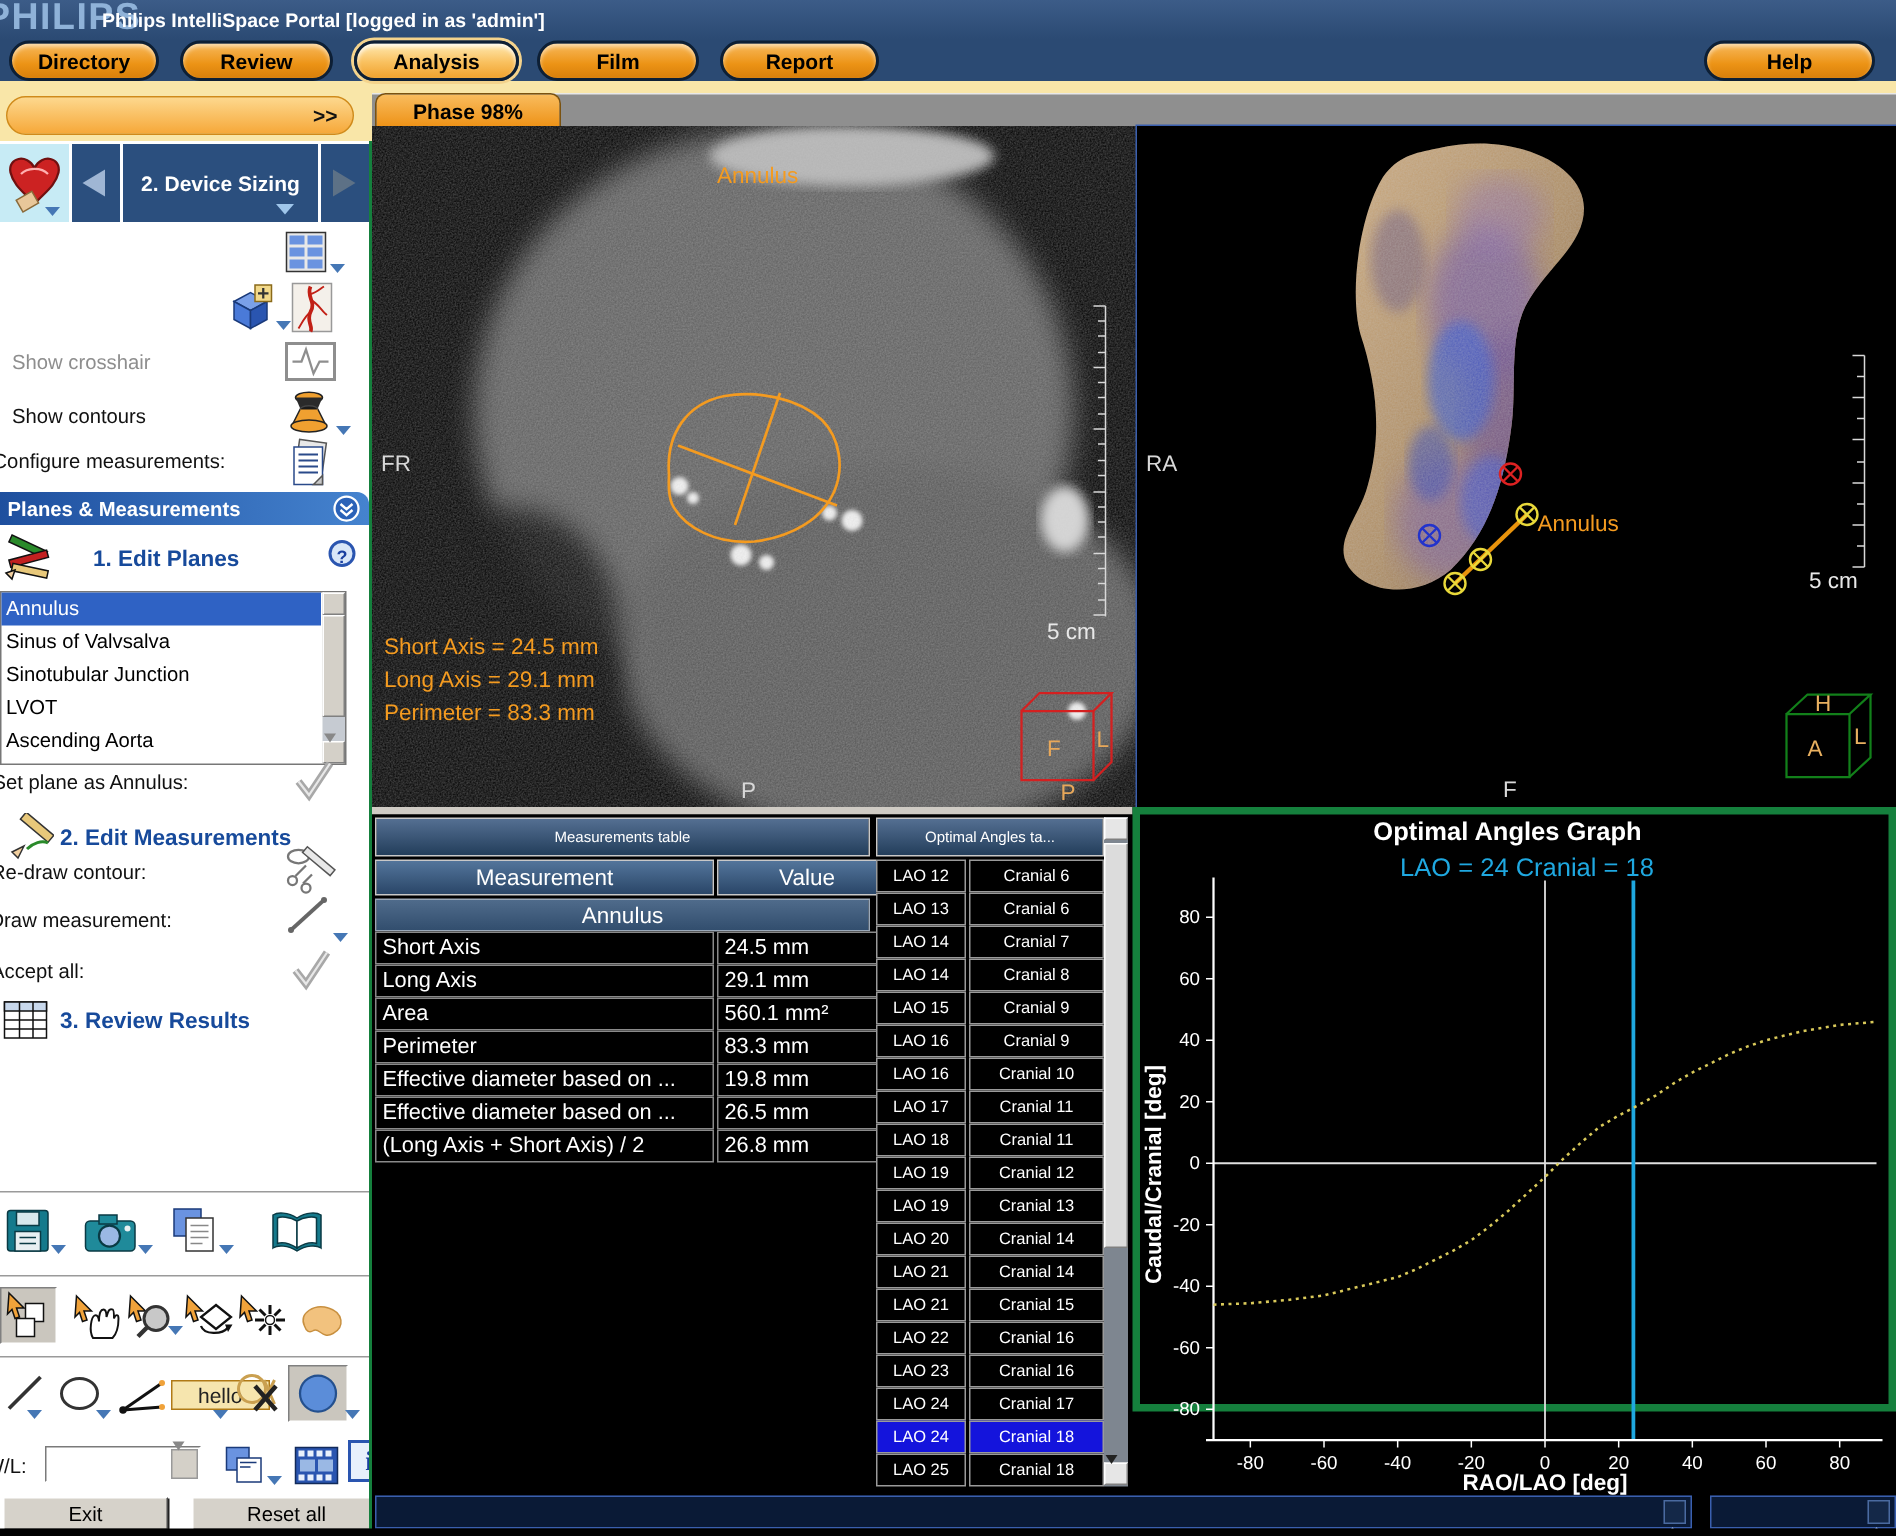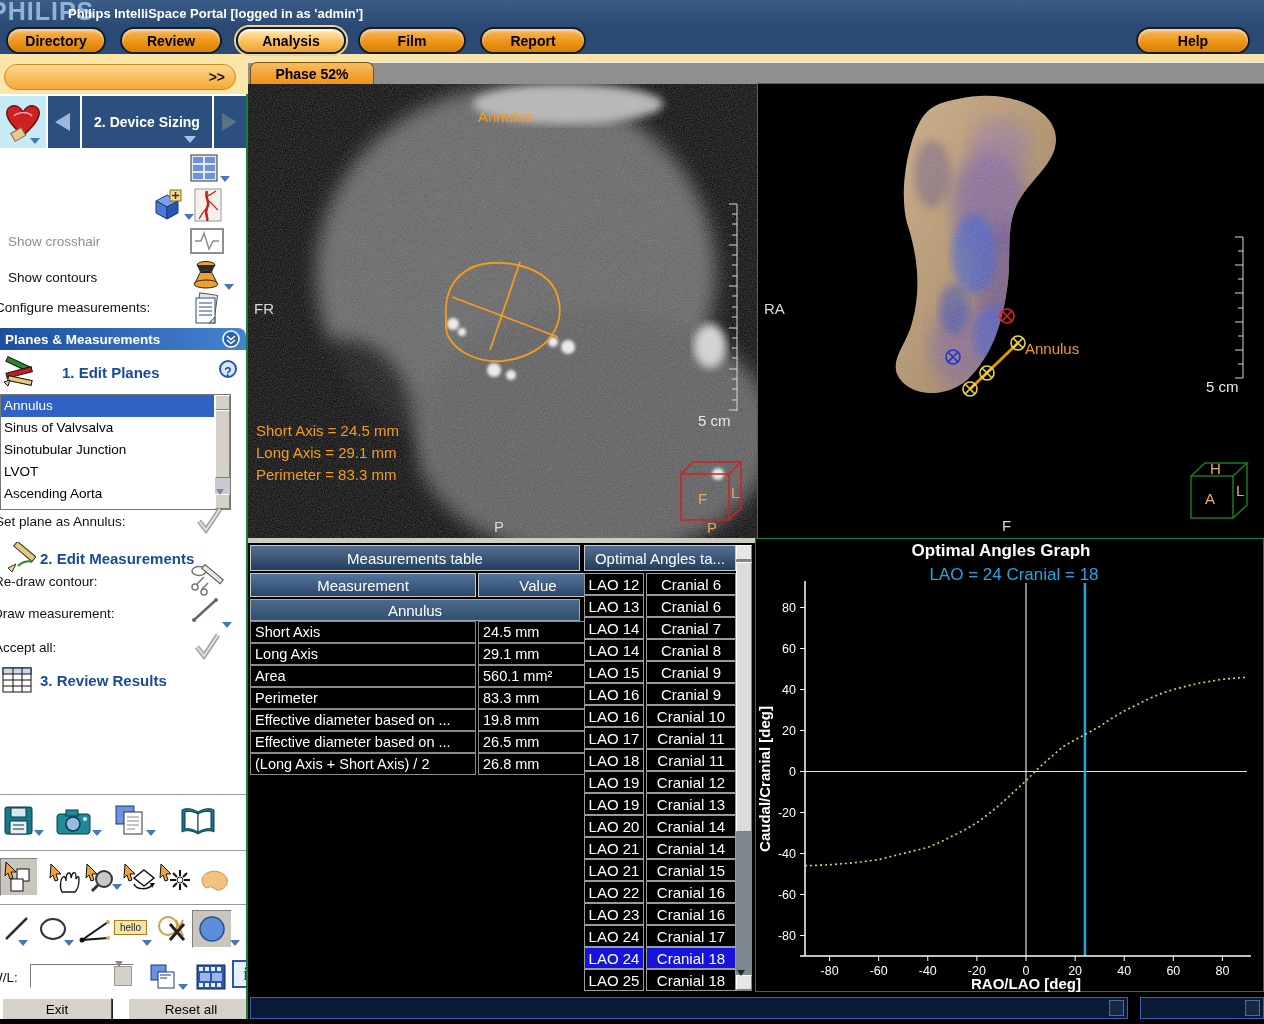--- a/index.html
+++ b/index.html
@@ -46,40 +46,40 @@
 .radio-row{position:absolute;display:flex;align-items:center;height:16px}
 .radio{width:12px;height:12px;border-radius:50%;background:#fff;border:1px solid #555;box-shadow:inset 1px 1px 2px #9a9a9a;margin-right:9px;position:relative}
 .radio-row.selected .radio::after{content:"";position:absolute;left:3px;top:3px;width:4px;height:4px;border-radius:50%;background:#000}
 .radio-label{font-size:13.5px;color:#111}
 .hline{position:absolute;left:0;width:246px;height:1px;background:#9a9a9a;box-shadow:0 1px 0 #fff}
 .pressedfr{position:absolute;background:#cac6be;border:1px solid;border-color:#808080 #fff #fff #808080}
 .helpq{width:18px;height:18px;border-radius:50%;background:#d8e6f8;border:2px solid #2a55b0;position:absolute;text-align:center}
 .helpq::after{content:"?";font-size:12px;font-weight:bold;color:#1a3fa0;line-height:15px}
 .infoq{position:absolute;width:28px;height:28px;background:#e8f0fc;border:2px solid #2a55b0;text-align:center}
 .infoq::after{content:"i";font-size:18px;font-weight:bold;color:#1a3fa0;font-family:"Liberation Serif",serif;line-height:24px}
-.hellobox{position:absolute;border:1px solid #b07a16;background:#f6e5ae;font-size:10px;color:#222;padding:1px 5px}
+.hellobox{position:absolute;border:1px solid #b07a16;background:#f6e5ae;font-size:14px;color:#222;padding:1px 17px}
 .btn95{position:absolute;height:22px;background:#d6d2ca;border:1px solid;border-color:#fff #4a4a4a #4a4a4a #fff;box-shadow:1px 1px 0 #222;font-size:13.5px;color:#000;display:flex;align-items:center;justify-content:center}
 .combo{position:absolute;background:#fff;border:1px solid;border-color:#7a7a7a #fff #fff #7a7a7a;height:24px}
 .combobtn{position:absolute;right:1px;top:1px;width:18px;height:20px;background:#d4d0c8;border:1px solid #999}
 
 #phasestrip{left:248px;top:62px;width:1016px;height:22px;background:#8f8f8f;border-top:1px solid #e8e8e8}
 .phasetab{position:absolute;left:250px;top:62px;width:124px;height:22px;border:1px solid #7a5210;border-bottom:none;border-radius:7px 7px 0 0;background:linear-gradient(#f9bc5e,#ee9318);font-weight:bold;font-size:14px;color:#000;display:flex;align-items:center;justify-content:center;z-index:3}
 #v3dwrap{outline:1px solid #3a5fae}
-#graphpanel{left:755px;top:538px;width:509px;height:454px;background:#000;border:1px solid #15803d}
+#graphpanel{left:755px;top:538px;width:509px;height:403px;background:#000;border:5px solid #15803d}
 #measpanel{left:248px;top:543px;width:336px;height:452px;background:#000}
 #anglespanel{left:584px;top:543px;width:168px;height:452px;background:#000}
 #midstrip{left:248px;top:538px;width:1016px;height:5px;background:#cfcbc4}
-.tbltitle{position:absolute;height:26px;background:linear-gradient(#546f92,#233e5b);border:1px solid #c8c8c8;color:#fff;font-size:15px;display:flex;align-items:center;justify-content:center}
+.tbltitle{position:absolute;height:26px;background:linear-gradient(#546f92,#233e5b);border:1px solid #c8c8c8;color:#fff;font-size:10px;display:flex;align-items:center;justify-content:center}
 .mrow{display:flex;height:22px}
 .mcell{border:1px solid #8a8a8a;color:#fff;font-size:14.5px;display:flex;align-items:center;background:#000;padding:0 4px;overflow:hidden;white-space:nowrap}
 .mth{background:linear-gradient(#53759b,#2a4668);border:1px solid #c8c8c8;justify-content:center;font-size:15px}
 .mname{width:226px}.mval{width:120px;margin-left:2px}
 .annrow{position:absolute;width:330px;height:22px;background:linear-gradient(#4f6b8b,#324e6e);border:1px solid #9aa8b8;color:#fff;font-size:15px;display:flex;align-items:center;justify-content:center}
 .arow{display:flex;height:22px}
-.acell{border:1px solid #9a9a9a;color:#fff;font-size:15px;display:flex;align-items:center;justify-content:center;background:#000}
+.acell{border:1px solid #9a9a9a;color:#fff;font-size:11px;display:flex;align-items:center;justify-content:center;background:#000}
 .ac1{width:60px;margin-right:2px}.ac2{width:90px}
 .arow.selected .acell{background:#1414dc}
 .bbar{position:absolute;top:997px;height:22px;background:#0a1a36;border:1px solid #3a5fae}
 .upbtn{position:absolute;right:3px;top:2px;width:15px;height:16px;background:#142848;border:1px solid #4a6aa0}
 .upbtn .t{width:0;height:0;border-left:5px solid transparent;border-right:5px solid transparent;border-bottom:7px solid #9ab8e8;margin:4px auto}
 #baseblack{left:0;top:1019px;width:1264px;height:5px;background:#000}
 </style>
 </head>
 <body>
 
@@ -381,21 +381,21 @@
     <rect x="4" y="11" width="10" height="8" fill="#9ab8e4"></rect>
       <rect x="16" y="11" width="10" height="8" fill="#9ab8e4"></rect>
   </svg>
   <span class="infoq" style="left:232px;top:866px"></span>
 
   <span class="btn95" style="left:2px;top:904px;width:110px">Exit</span>
   <span class="btn95" style="left:128px;top:904px;width:126px">Reset all</span>
 </div>
 
 <div id="phasestrip" class="abs"></div>
-<div class="phasetab">Phase 52%</div>
+<div class="phasetab">Phase 98%</div>
 
 <svg id="ctview" class="abs" style="left:248px;top:84px" width="510" height="454" viewBox="0 0 510 454">
   <defs>
     <filter id="b8">
         <feGaussianBlur stdDeviation="9"></feGaussianBlur>
       </filter>
     <filter id="b4">
         <feGaussianBlur stdDeviation="4"></feGaussianBlur>
       </filter>
     <filter id="b2">

